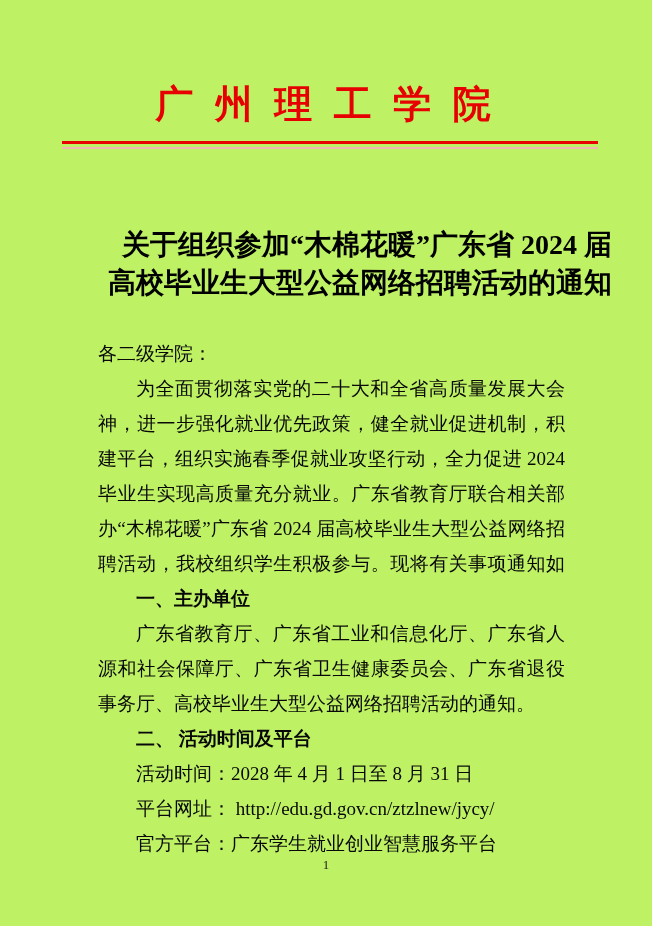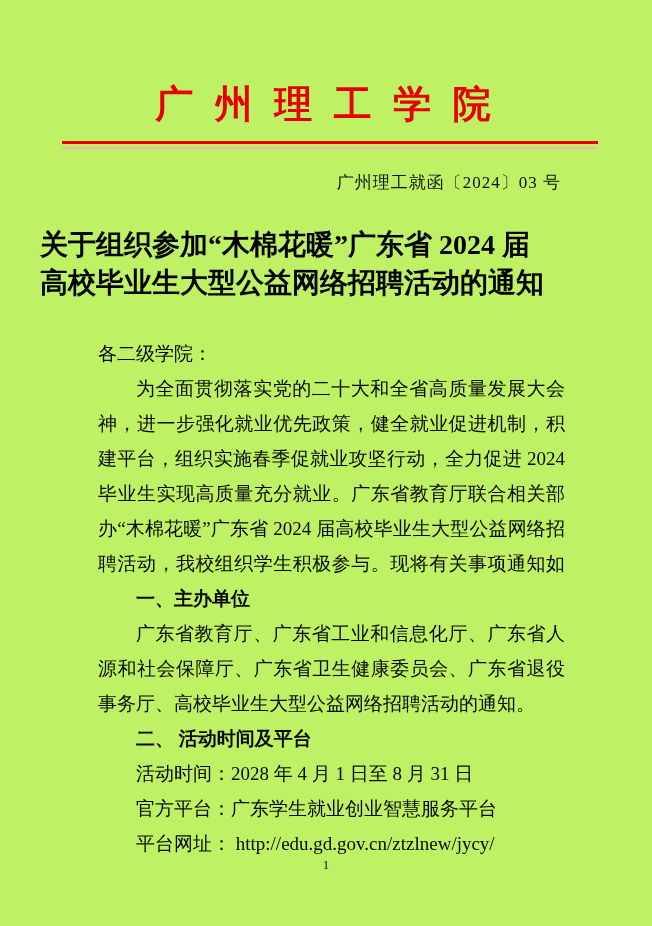--- a/index.html
+++ b/index.html
@@ -45,21 +45,21 @@
     top: 171px; right: 91px;
     font-size: 17px;
     letter-spacing: 1px;
     color: #111111;
   }
 
   
   .notice-title {
     position: absolute;
     top: 226px; left: 40px; right: 40px;
-    text-align: left;
+    text-align: right;
     font-weight: 700;
     font-size: 28px;
     line-height: 38px;
     color: #000000;
   }
 
   
   .doc-body {
     position: absolute;
     top: 336px; left: 98px; width: 467px;
@@ -84,21 +84,20 @@
 </head>
 <body>
 
 <div class="page">
 
   <div class="univ-name">广 州 理 工 学 院</div>
 
   <div class="rule-thick"></div>
   <div class="rule-thin"></div>
 
-  <div class="doc-number">广州理工就函〔2024〕03 号</div>
 
   <div class="notice-title">
     <div>关于组织参加“木棉花暖”广东省 2024 届</div>
     <div>高校毕业生大型公益网络招聘活动的通知</div>
   </div>
 
   <div class="doc-body">
     <div class="line">各二级学院：</div>
 
     <div class="line fill indent">为全面贯彻落实党的二十大和全省高质量发展大会精</div>
@@ -111,20 +110,20 @@
     <div class="line heading indent">一、主办单位</div>
 
     <div class="line fill indent">广东省教育厅、广东省工业和信息化厅、广东省人力资</div>
     <div class="line fill">源和社会保障厅、广东省卫生健康委员会、广东省退役军人</div>
     <div class="line">事务厅、高校毕业生大型公益网络招聘活动的通知。</div>
 
     <div class="line heading indent">二、 活动时间及平台</div>
 
     <div class="line indent">活动时间：2028 年 4 月 1 日至 8 月 31 日</div>
 
+    <div class="line indent">平台网址： http://edu.gd.gov.cn/ztzlnew/jycy/</div>
+
     <div class="line indent">官方平台：广东学生就业创业智慧服务平台</div>
-
-    <div class="line indent">平台网址： http://edu.gd.gov.cn/ztzlnew/jycy/</div>
   </div>
 
   <div class="page-number">1</div>
 
 </div>
 
 </body></html>

